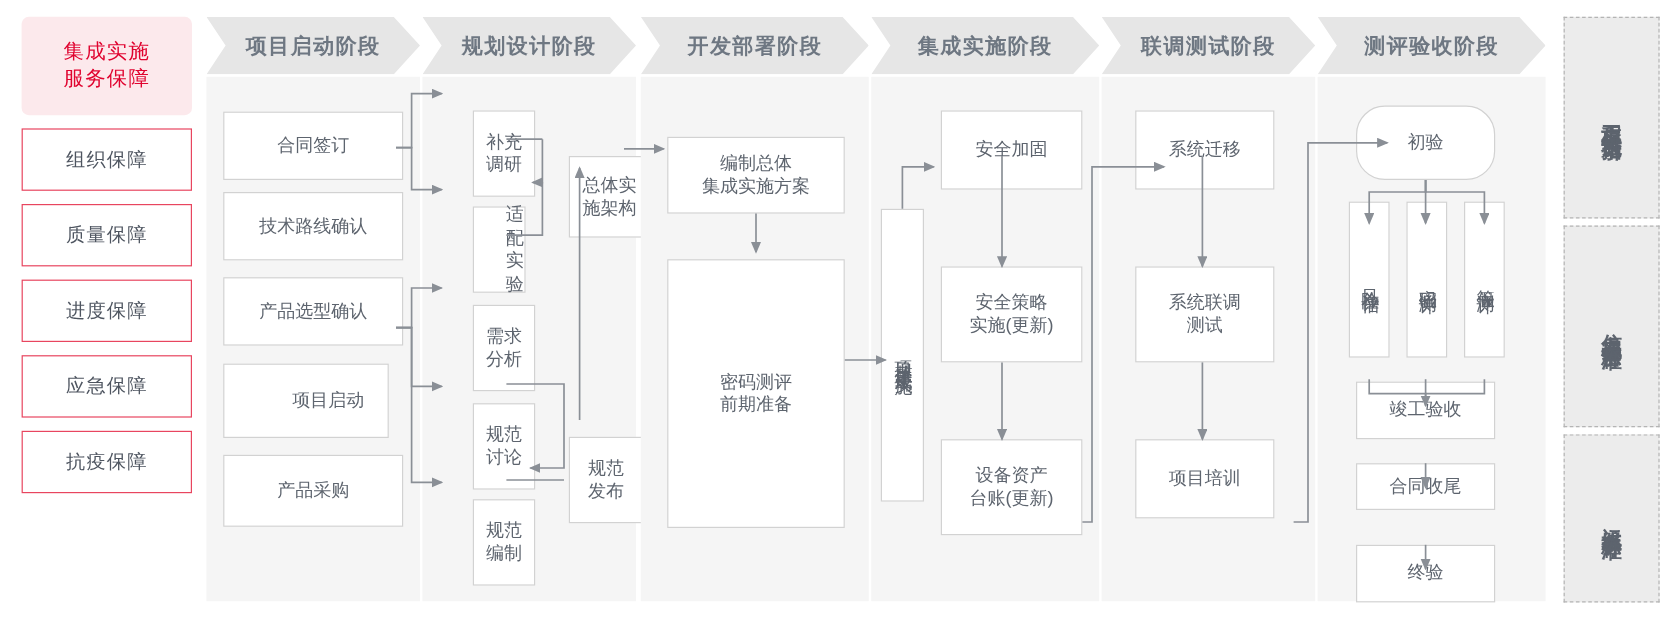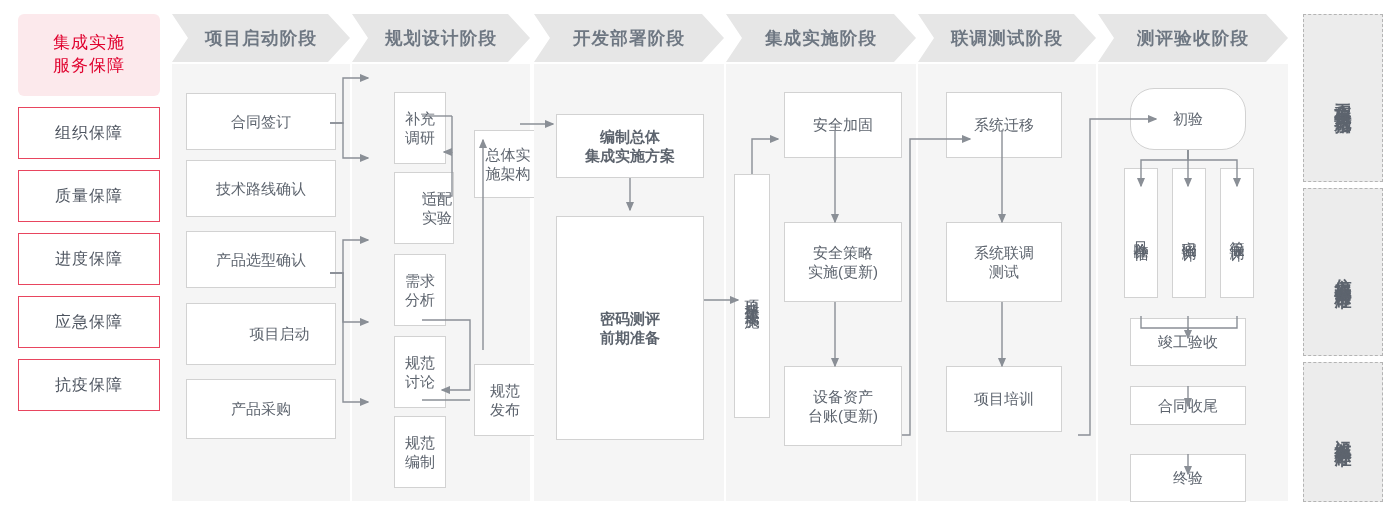--- a/index.html
+++ b/index.html
@@ -93,33 +93,33 @@
     <div class="guard-box">应急保障</div>
     <div class="guard-box">抗疫保障</div>
   </div>
 
   <div class="phase" style="left:172px;width:178px;">
     <div class="phase-head">项目启动阶段</div>
     <div class="phase-body" style="height:437px;">
       <div class="node" style="left:14px;top:29px;width:150px;height:57px;">合同签订</div>
       <div class="node" style="left:14px;top:96px;width:150px;height:57px;">技术路线确认</div>
       <div class="node" style="left:14px;top:167px;width:150px;height:57px;">产品选型确认</div>
-      <div class="node" style="left:14px;top:239px;width:150px;height:62px;padding-left:37px;">项目启动</div>
+      <div class="node" style="left:14px;top:239px;width:138px;height:62px;padding-left:37px;">项目启动</div>
       <div class="node" style="left:14px;top:315px;width:150px;height:60px;">产品采购</div>
     </div>
   </div>
 
   <div class="phase" style="left:352px;width:178px;">
     <div class="phase-head">规划设计阶段</div>
     <div class="phase-body" style="height:437px;">
       <div class="node sm" style="left:18px;top:28px;width:52px;height:72px;">
           <span style="white-space:pre-line">补充
 调研</span>
         </div>
-      <div class="node sm" style="left:18px;top:108px;width:60px;height:72px;padding-left:26px;">
+      <div class="node sm" style="left:18px;top:108px;width:44px;height:72px;padding-left:26px;">
           <span style="white-space:pre-line">适配
 实验</span>
         </div>
       <div class="node sm" style="left:18px;top:190px;width:52px;height:72px;">
           <span style="white-space:pre-line">需求
 分析</span>
         </div>
       <div class="node sm" style="left:18px;top:272px;width:52px;height:72px;">
           <span style="white-space:pre-line">规范
 讨论</span>
@@ -134,21 +134,21 @@
         </div>
       <div class="node sm" style="left:98px;top:300px;width:62px;height:72px;">
           <span style="white-space:pre-line">规范
 发布</span>
         </div>
     </div>
   </div>
 
   <div class="phase" style="left:534px;width:190px;">
     <div class="phase-head">开发部署阶段</div>
-    <div class="phase-body" style="height:437px;font-weight:bold;">
+    <div class="phase-body" style="height:437px;">
       <div class="node" style="left:22px;top:50px;width:148px;height:64px;">
           <span style="white-space:pre-line">编制总体
 集成实施方案</span>
         </div>
       <div class="node" style="left:22px;top:152px;width:148px;height:224px;">
           <span style="white-space:pre-line">密码测评
 前期准备</span>
         </div>
     </div>
   </div>

